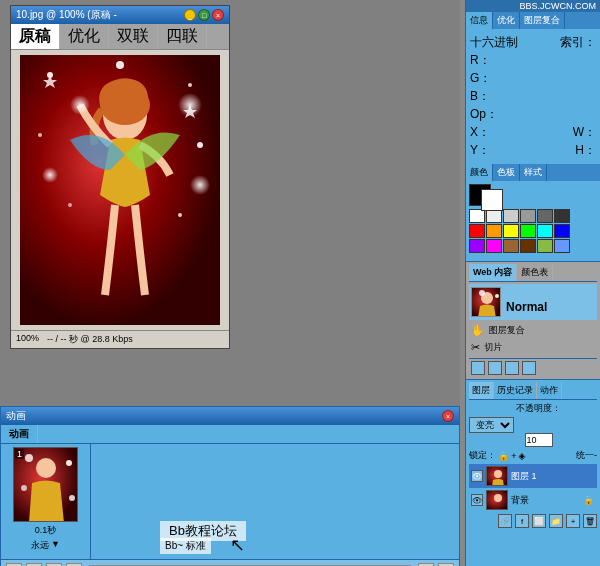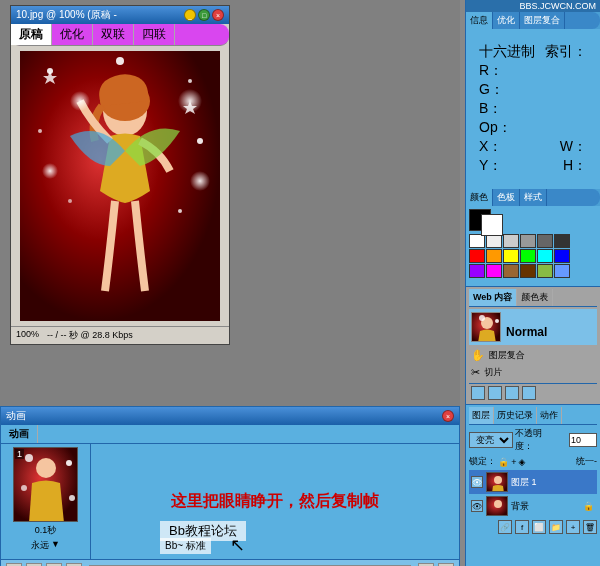--- a/index.html
+++ b/index.html
@@ -52,25 +52,24 @@
       font-size: 7px;
       text-align: center;
       line-height: 11px;
       cursor: pointer;
     }
     .win-btn-min { background: #f0c400; }
     .win-btn-max { background: #3c9a3c; }
     .win-btn-close { background: #e04040; }
 
     .image-tabs {
-      background: #d946ef;
+      background: #a3a3a3;
       display: flex;
       border-bottom: 1px solid #888;
-      font-size: 12px;
-      border-radius: 9px;
+      font-size: 16px;
     }
     .image-tab {
       padding: 2px 8px;
       cursor: pointer;
       color: #000;
       border-right: 1px solid #aaa;
     }
     .image-tab.active {
       background: #fff;
       font-weight: bold;
@@ -102,35 +101,34 @@
       width: 135px;
       height: 566px;
       background: #4a9fd4;
       border-left: 1px solid #2266aa;
       display: flex;
       flex-direction: column;
     }
 
     .info-section {
       background: #5ab0e0;
-      padding: 13px;
-      font-size: 14px;
+      padding: 4px;
+      font-size: 12px;
     }
     .info-row {
       display: flex;
       justify-content: space-between;
       color: #000;
       margin: 1px 0;
     }
 
     .panel-tabs {
       display: flex;
       background: #3a88c8;
       font-size: 9px;
-      border-radius: 8px;
     }
     .panel-tab {
       padding: 2px 4px;
       cursor: pointer;
       color: white;
       border-right: 1px solid #2266aa;
     }
     .panel-tab.active {
       background: #5ab0e0;
       color: #000;
@@ -261,20 +259,21 @@
       border: 1px solid #555;
       padding: 1px 2px;
       font-size: 9px;
       width: 45px;
     }
     .opacity-control {
       display: flex;
       align-items: center;
       gap: 18px;
       font-size: 9px;
+      flex-direction: column;
     }
     .opacity-input {
       width: 28px;
       background: #fff;
       border: 1px solid #555;
       font-size: 9px;
       padding: 1px;
     }
     .lock-icons {
       display: flex;
@@ -789,23 +788,20 @@
           <circle cx="58" cy="50" r="3" fill="white" opacity="0.8"></circle>
         </svg>
       </div>
       <div class="frame-delay">0.1秒</div>
       <div class="frame-loop">
         <span>永远</span>
         <span>▼</span>
       </div>
     </div>
 
-    <div class="instruction-area">
-      <div class="instruction-text">这里把眼睛睁开，然后复制帧</div>
-    </div>
   </div>
 
   <div class="playback-controls">
     <div class="playback-btn">|◀</div>
     <div class="playback-btn">◀</div>
     <div class="playback-btn">▶</div>
     <div class="playback-btn">▶|</div>
 
     <div style="flex:1; height:10px; background:#c0ddf0; border:1px solid #888; margin:0 3px; position:relative;">
       

